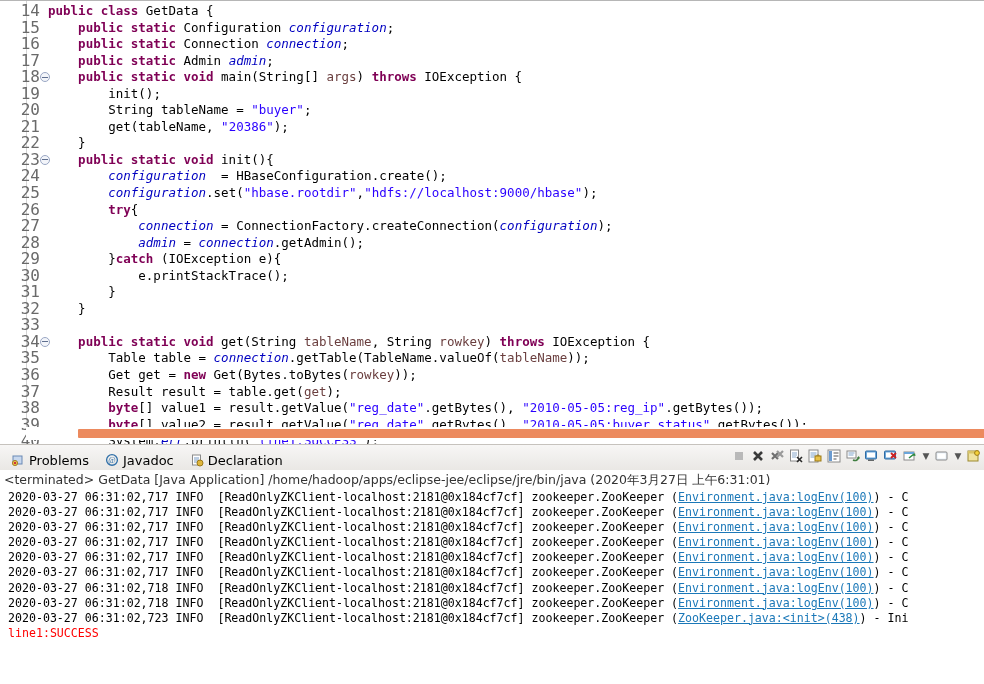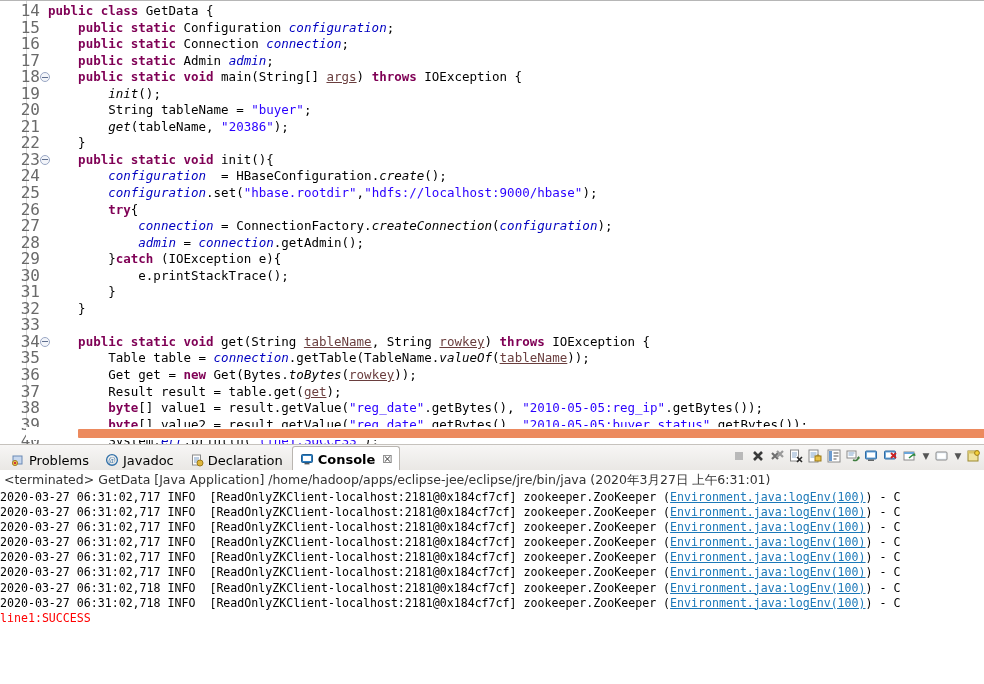--- a/index.html
+++ b/index.html
@@ -39,23 +39,23 @@
     content:"";position:absolute;left:1px;top:3.5px;width:6px;height:1px;
     background:#5f6f8f;
   }
   .ctext{position:absolute;left:48px;top:0;color:#000000;}
   .gutter-bar{
     position:absolute;left:0;top:0;width:26px;height:100%;
     background:#ffffff;border-right:1px solid #d4d4d4;
   }
   .kw{color:#7f0055;font-weight:bold;}
   .fld{color:#0000c0;font-style:italic;}
-  .mth{color:#000000;font-style:italic;}
+  .mth{color:#000000;}
   .str{color:#2a00ff;}
-  .prm{color:#6a3e3e;text-decoration:underline;}
+  .prm{color:#6a3e3e;}
   .pln{color:#000000;}
   .hscroll{
     position:absolute;left:52px;bottom:2px;width:924px;height:9px;
     background:#ec8a5e;border-radius:1px;
   }
   .hscroll-track{
     position:absolute;left:26px;bottom:0;right:0;height:13px;background:#ffffff;
   }
   
   #console-panel{
@@ -93,21 +93,21 @@
   }
   .term-line{
     font-family:"DejaVu Sans","Liberation Sans",sans-serif;
     font-size:12.5px;color:#333333;
     padding:2px 4px 1px 4px;white-space:nowrap;
     background:#ffffff;
   }
   .log{
     font-family:"DejaVu Sans Mono","Liberation Mono",monospace;
     font-size:11.6px;line-height:15.1px;white-space:pre;
-    padding-left:0;color:#000000;
+    padding-left:8px;color:#000000;
   }
   .log a{color:#1b78b8;text-decoration:underline;}
   .err{color:#ff0000;}
   .log-wrap{position:relative;overflow:hidden;height:100%;}
 </style>
 </head>
 <body>
 
 <div id="editor">
   <div id="editor-frame">
@@ -144,31 +144,20 @@
         <div class="tab">
           <span style="display: inline-flex;">
             <svg width="14" height="14" viewBox="0 0 14 14">
               <rect x="2.5" y="2" width="8" height="10" fill="#fff" stroke="#8a8a8a"></rect>
               <path d="M4 5h5M4 7h5M4 9h3" stroke="#7a9cc4" stroke-width="1"></path>
               <circle cx="10" cy="10" r="3" fill="#e0b63c" stroke="#9c7a18"></circle>
             </svg>
           </span>
           <span class="lbl">Declaration</span>
         </div>
-        <div class="tab active">
-          <span style="display: inline-flex;">
-            <svg width="14" height="14" viewBox="0 0 14 14">
-              <rect x="1.5" y="2.5" width="11" height="8" rx="1" fill="#2f7fc1" stroke="#1d5c92"></rect>
-              <rect x="3" y="4" width="8" height="5" fill="#ffffff"></rect>
-              <rect x="4.5" y="11" width="5" height="1.4" fill="#55585a"></rect>
-            </svg>
-          </span>
-          <span class="lbl">Console</span>
-          <span class="closex">☒</span>
-        </div>
       </div>
     <div class="tbicons" id="tbicons">
         <span class="tbi"><svg width="16" height="16">
             <rect x="4" y="4" width="8" height="8" fill="#b9b9b9"></rect>
           </svg></span>
         <span class="tbi"><svg width="16" height="16">
             <path d="M4 4 L12 12 M12 4 L4 12" stroke="#3a3a3a" stroke-width="2.6"></path>
           </svg></span>
         <span class="tbi"><svg width="16" height="16">
             <path d="M3 5 L9 11 M9 5 L3 11" stroke="#6f6f6f" stroke-width="2.2"></path>
@@ -229,16 +218,17 @@
     <div class="term-line">&lt;terminated&gt; GetData [Java Application] /home/hadoop/apps/eclipse-jee/eclipse/jre/bin/java (2020年3月27日 上午6:31:01)</div>
     <div class="log-wrap" id="loglines">
         <div class="log"><span>2020-03-27 06:31:02,717 INFO  [ReadOnlyZKClient-localhost:2181@0x184cf7cf] zookeeper.ZooKeeper (</span><a href="#">Environment.java:logEnv(100)</a><span>) - C</span></div>
         <div class="log"><span>2020-03-27 06:31:02,717 INFO  [ReadOnlyZKClient-localhost:2181@0x184cf7cf] zookeeper.ZooKeeper (</span><a href="#">Environment.java:logEnv(100)</a><span>) - C</span></div>
         <div class="log"><span>2020-03-27 06:31:02,717 INFO  [ReadOnlyZKClient-localhost:2181@0x184cf7cf] zookeeper.ZooKeeper (</span><a href="#">Environment.java:logEnv(100)</a><span>) - C</span></div>
         <div class="log"><span>2020-03-27 06:31:02,717 INFO  [ReadOnlyZKClient-localhost:2181@0x184cf7cf] zookeeper.ZooKeeper (</span><a href="#">Environment.java:logEnv(100)</a><span>) - C</span></div>
         <div class="log"><span>2020-03-27 06:31:02,717 INFO  [ReadOnlyZKClient-localhost:2181@0x184cf7cf] zookeeper.ZooKeeper (</span><a href="#">Environment.java:logEnv(100)</a><span>) - C</span></div>
         <div class="log"><span>2020-03-27 06:31:02,717 INFO  [ReadOnlyZKClient-localhost:2181@0x184cf7cf] zookeeper.ZooKeeper (</span><a href="#">Environment.java:logEnv(100)</a><span>) - C</span></div>
         <div class="log"><span>2020-03-27 06:31:02,718 INFO  [ReadOnlyZKClient-localhost:2181@0x184cf7cf] zookeeper.ZooKeeper (</span><a href="#">Environment.java:logEnv(100)</a><span>) - C</span></div>
         <div class="log"><span>2020-03-27 06:31:02,718 INFO  [ReadOnlyZKClient-localhost:2181@0x184cf7cf] zookeeper.ZooKeeper (</span><a href="#">Environment.java:logEnv(100)</a><span>) - C</span></div>
+        <div class="log"><span>2020-03-27 06:31:02,723 INFO  [ReadOnlyZKClient-localhost:2181@0x184cf7cf] zookeeper.ZooKeeper (</span><a href="#">ZooKeeper.java:&lt;init&gt;(438)</a><span>) - Ini</span></div>
         <div class="log err"><span>line1:SUCCESS</span></div>
       </div>
   </div>
 </div>
 
 </body></html>

